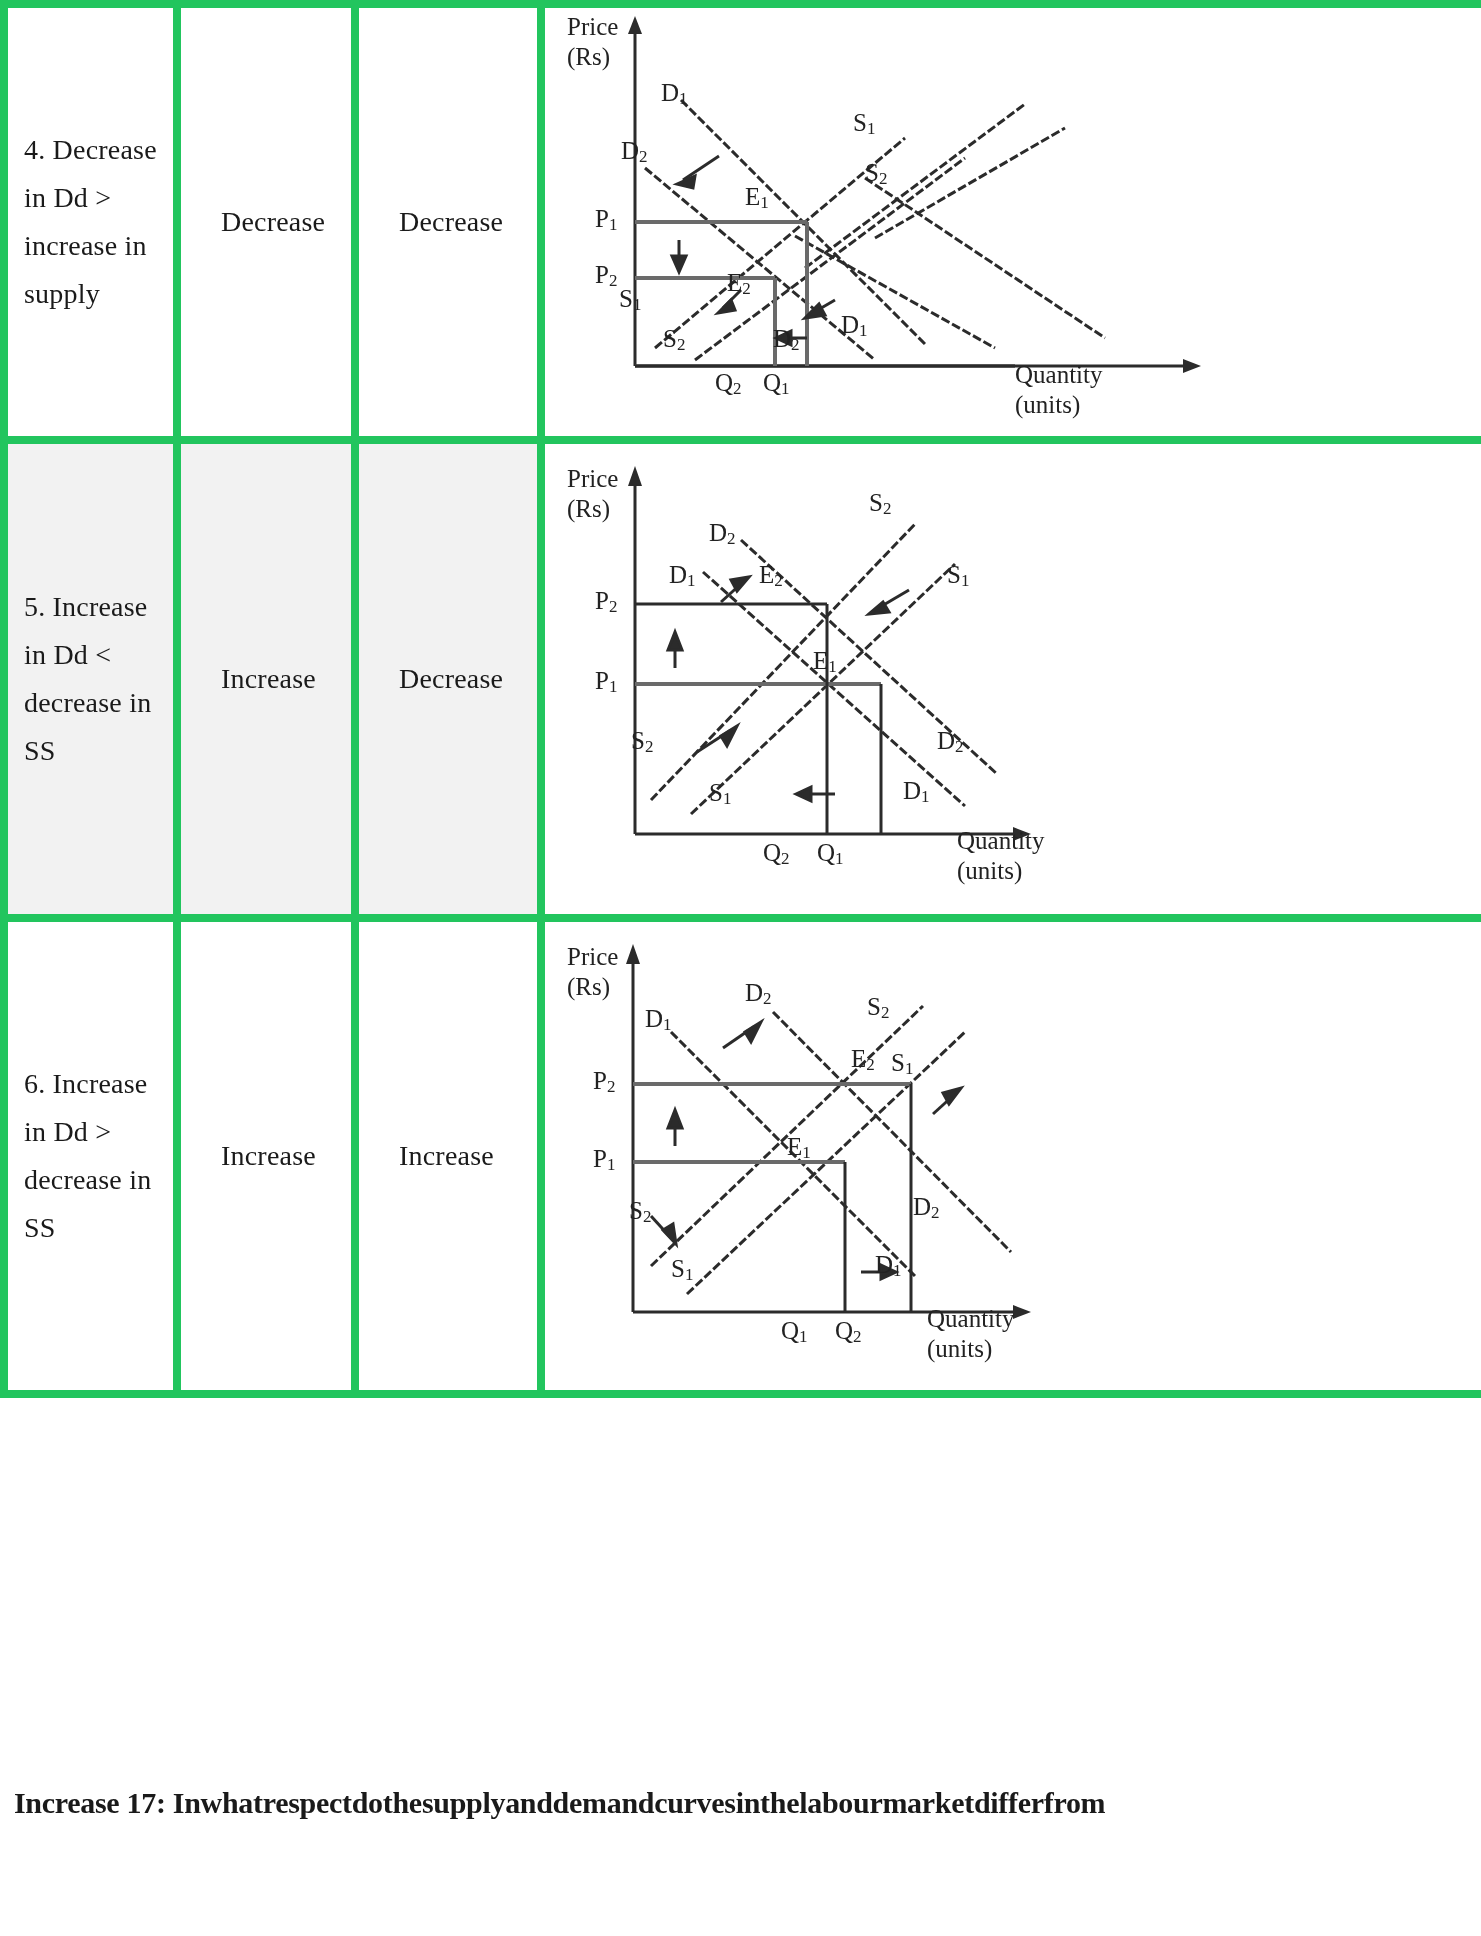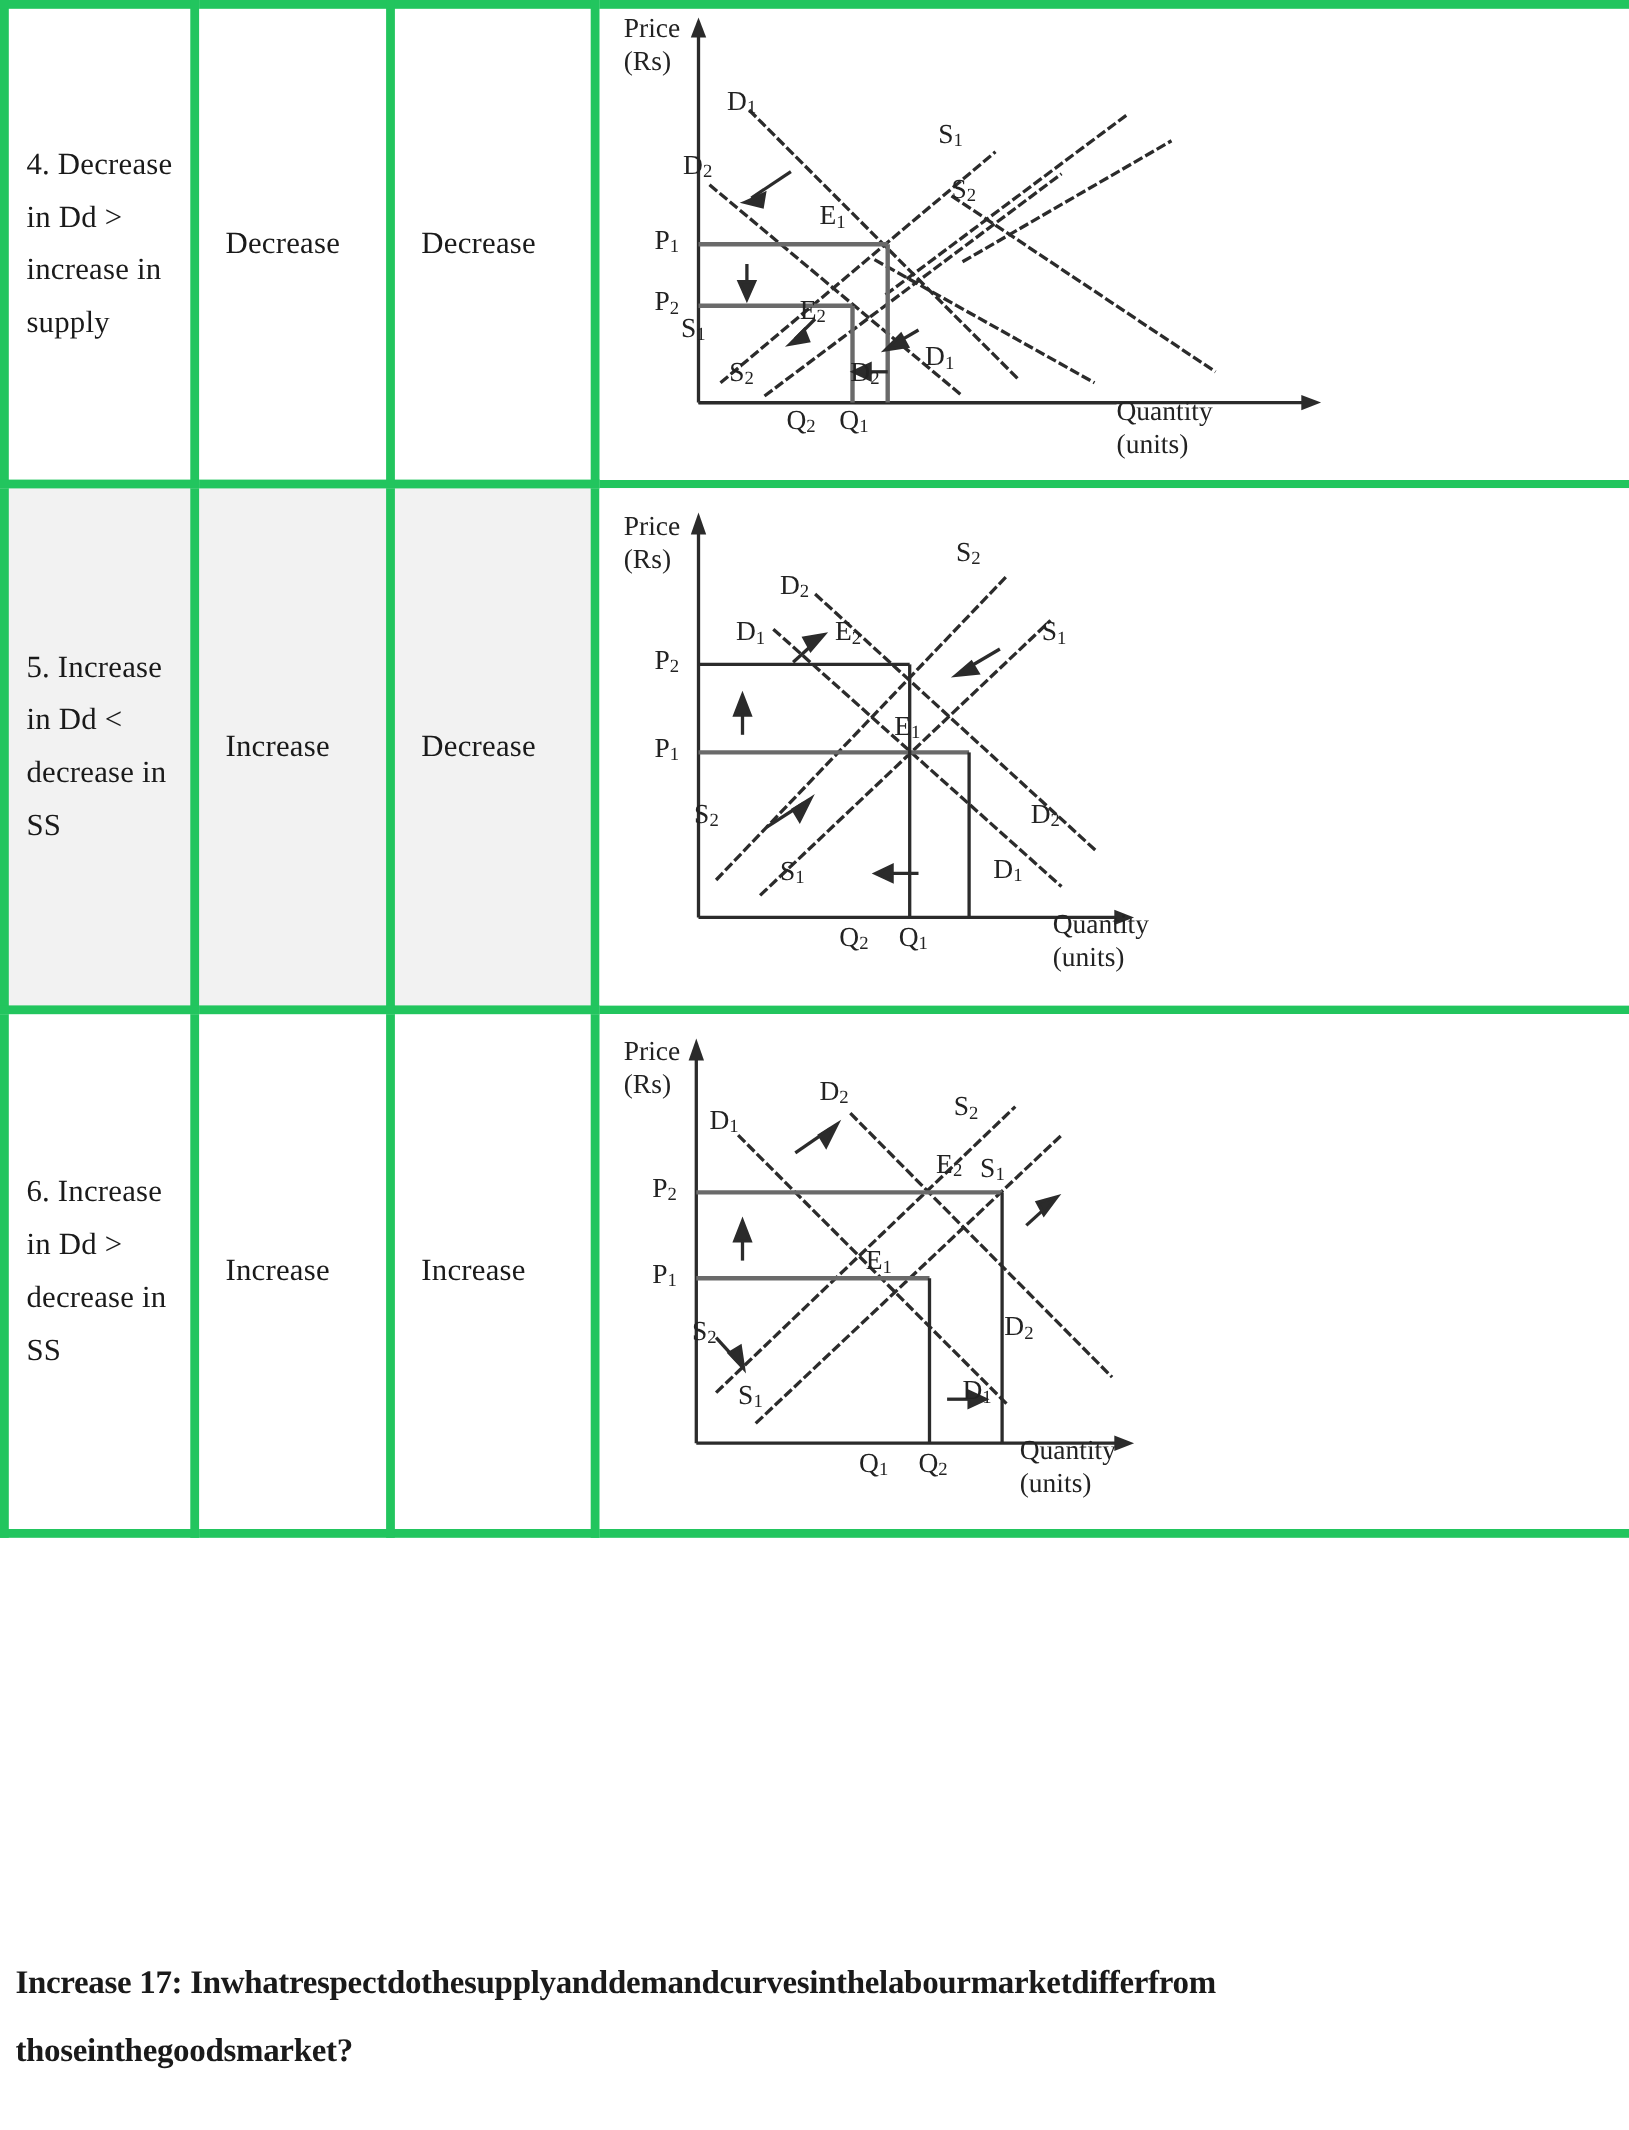--- a/index.html
+++ b/index.html
@@ -36,21 +36,21 @@
   col.c3{width:186px;}
   col.c4{width:944px;}
 
   .cell-text{
     font-size:28px;
     line-height:48px;
     padding:0 16px;
     letter-spacing:.2px;
   }
   .cell-text.desc{ text-align:left; }
-  .cell-text.val{ text-align:left; padding-left:24px; }
+  .cell-text.val{ text-align:left; padding-left:40px; }
 
   td.diagram-cell{ padding:0; position:relative; }
 
   
   .chart{
     position:relative;
     width:944px;
     font-family:"Liberation Serif","DejaVu Serif",serif;
   }
   .chart.r4{height:428px;}
@@ -333,16 +333,15 @@
             </div>
           </div>
         </td>
       </tr>
 
     </tbody>
   </table>
 
   <div class="q-wrap">
     <div class="question">Increase 17: Inwhatrespectdothesupplyanddemandcurvesinthelabourmarketdifferfrom</div>
-    <div class="question">thoseinthegoodsmarket?</div>
   </div>
 
 </div>
 
 </body></html>

